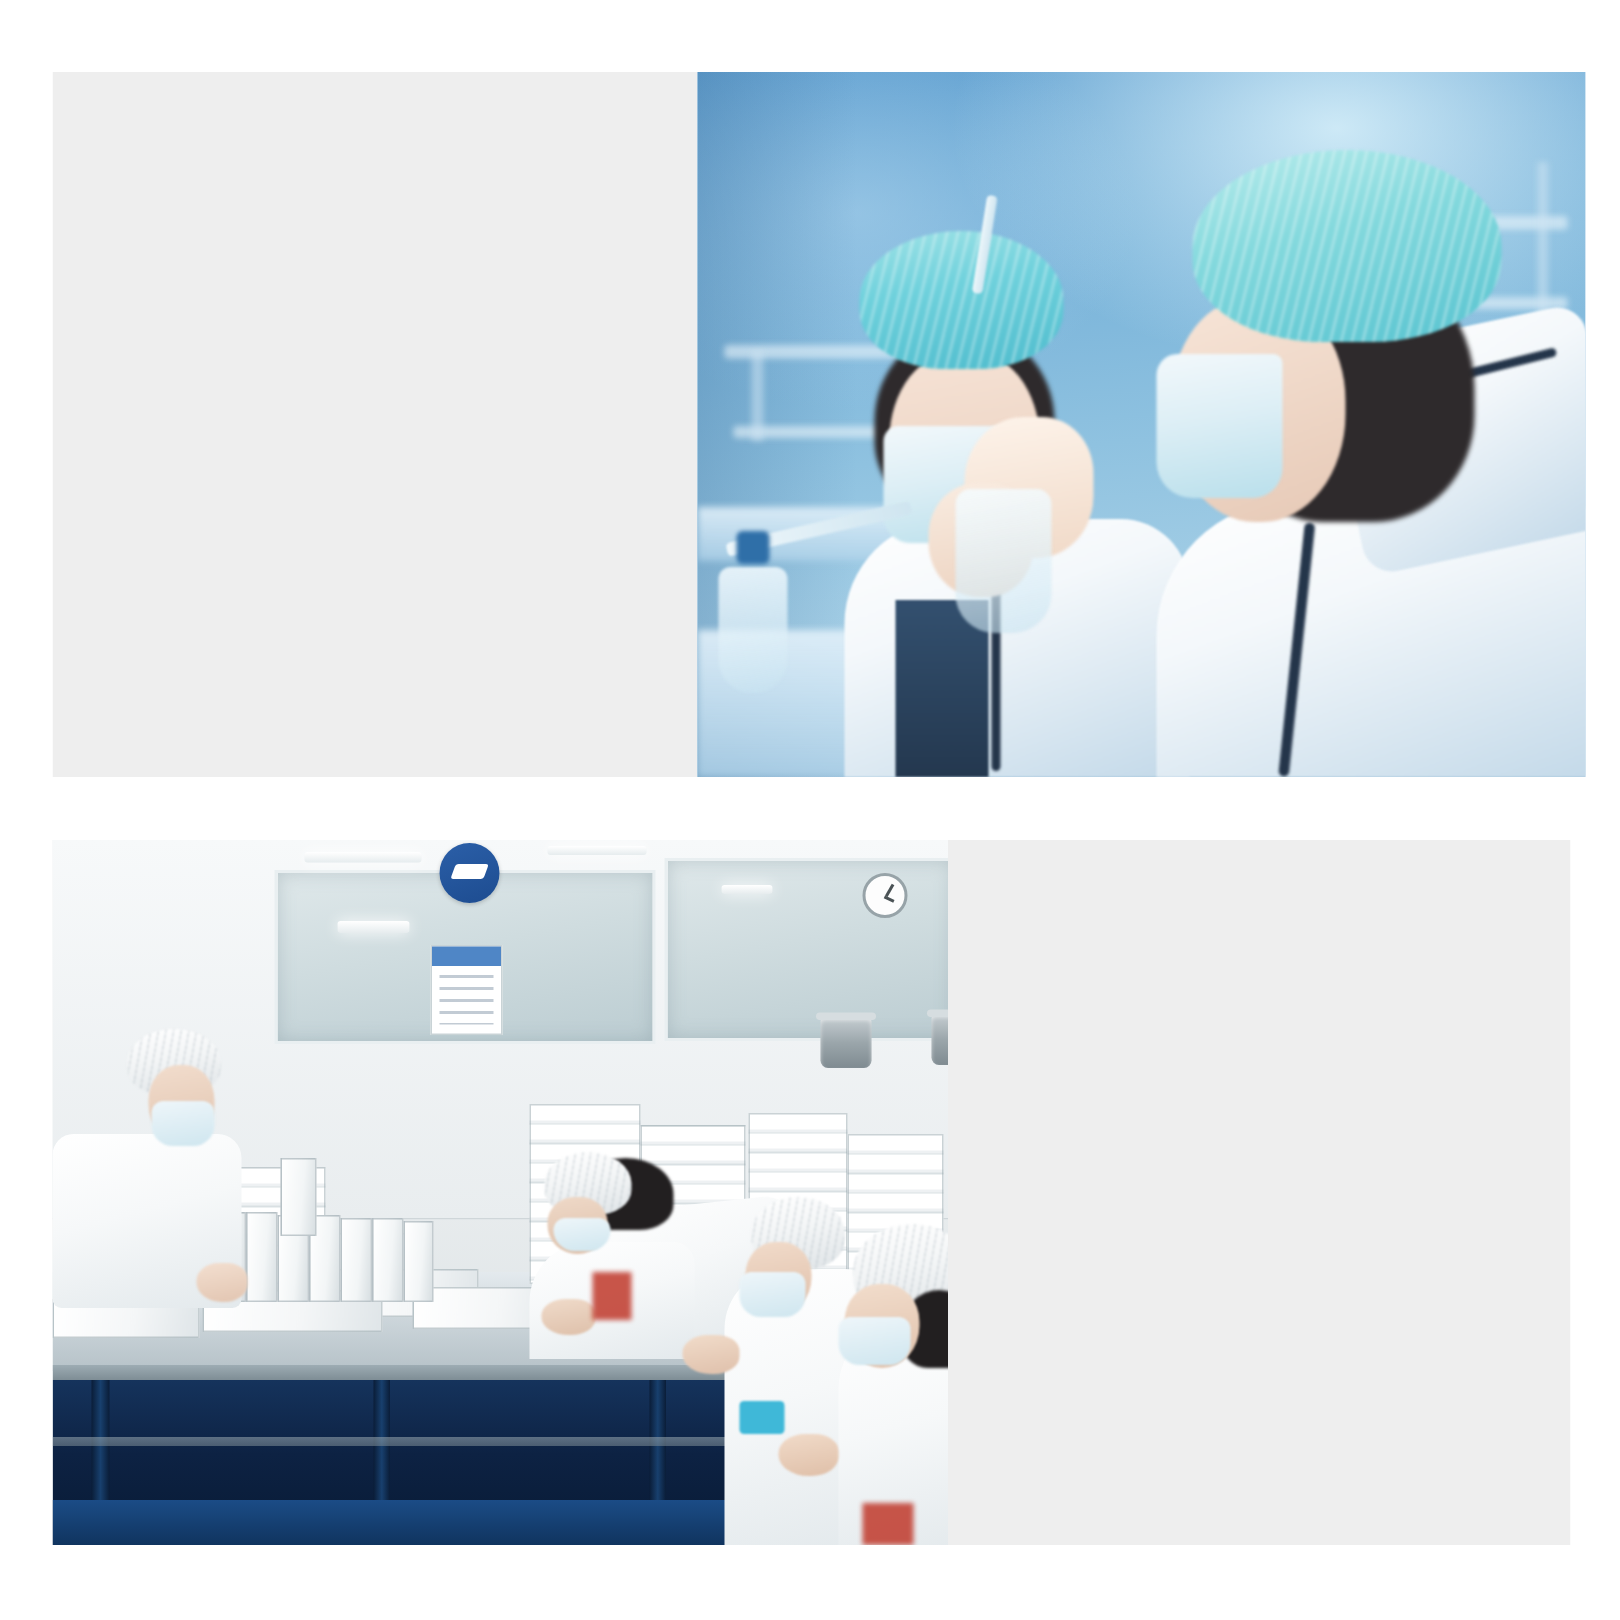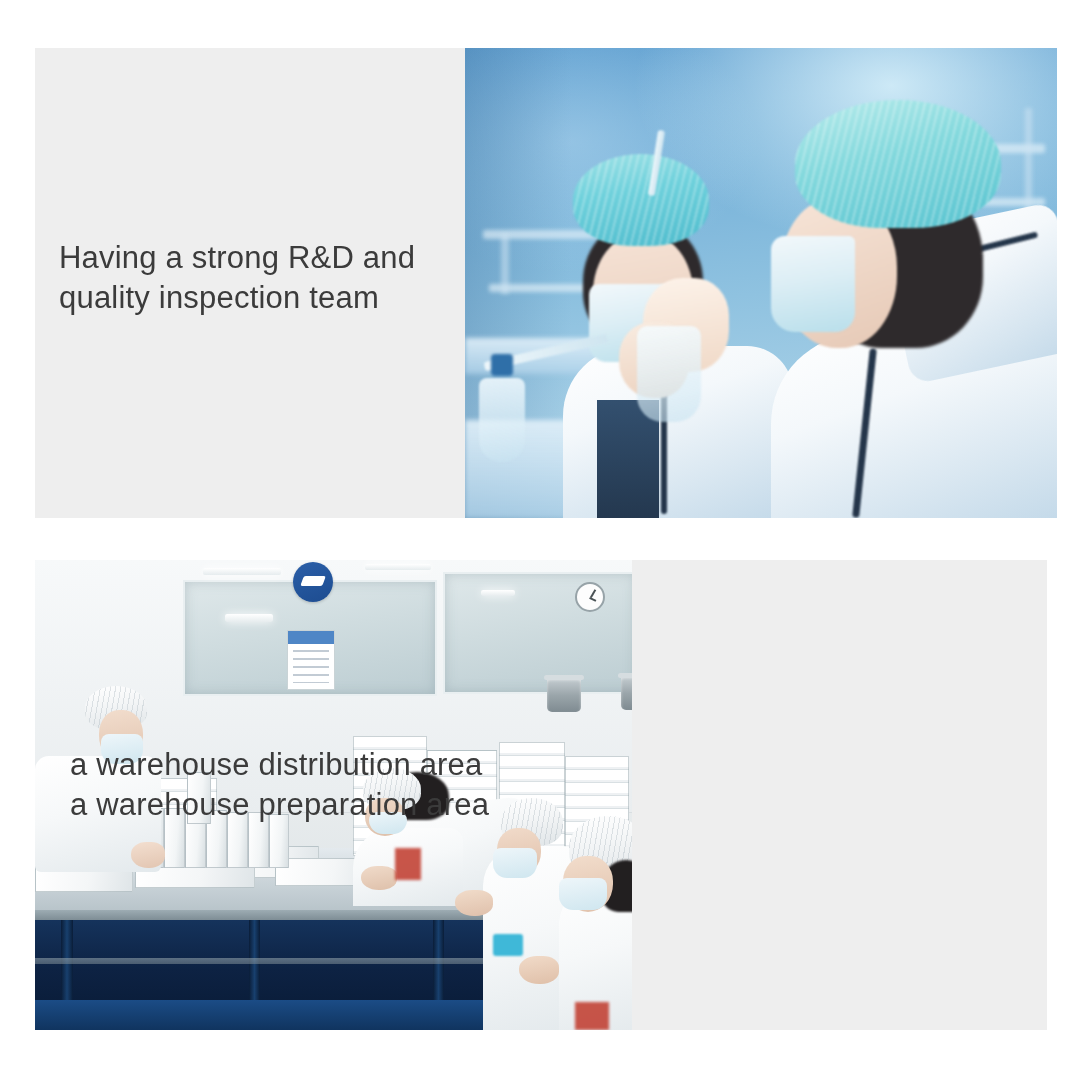--- a/index.html
+++ b/index.html
@@ -352,22 +352,20 @@
 </style>
 </head>
 <body>
 
 <div class="page">
 
   <div class="block" id="top-row">
 
     <div class="block gray-panel" id="top-gray"></div>
 
-    <div class="caption" id="top-caption">Having a strong R&amp;D and
-quality inspection team</div>
 
     <div class="block" id="top-photo">
       <div class="lab-bg"></div>
 
       <div class="shelf" style="left:18px;  top:182px; width:150px; height:9px;"></div>
       <div class="shelf" style="left:24px;  top:236px; width:132px; height:8px;"></div>
       <div class="shelf-post" style="left:36px;  top:186px; width:8px;   height:60px;"></div>
       <div class="shelf-post" style="left:140px; top:186px; width:8px;   height:60px;"></div>
       <div class="counter" style="left:0;     top:290px; width:196px; height:36px;"></div>
       <div class="counter" style="left:0;     top:372px; width:150px; height:98px;"></div>
@@ -500,17 +498,15 @@
         <div class="w-face" style="left:528px; top:296px; width:50px;  height:56px; background:linear-gradient(170deg,#f2ddcc,#e0c1ab);"></div>
         <div class="w-mask" style="left:524px; top:318px; width:48px;  height:32px;"></div>
         <div class="w-hand" style="left:484px; top:396px; width:40px;  height:28px; background:linear-gradient(170deg,#f1dbc9,#dfbfa8);"></div>
         <div class="teal-bit" style="left:458px; top:374px; width:30px; height:22px; border-radius:3px;"></div>
         <div class="red-bit" style="left:540px; top:442px; width:34px; height:28px;"></div>
       </div>
     </div>
 
     <div class="block gray-panel" id="bottom-gray"></div>
 
-    <div class="caption" id="bottom-caption">a warehouse distribution area
-a warehouse preparation area</div>
   </div>
 
 </div>
 
 </body></html>

